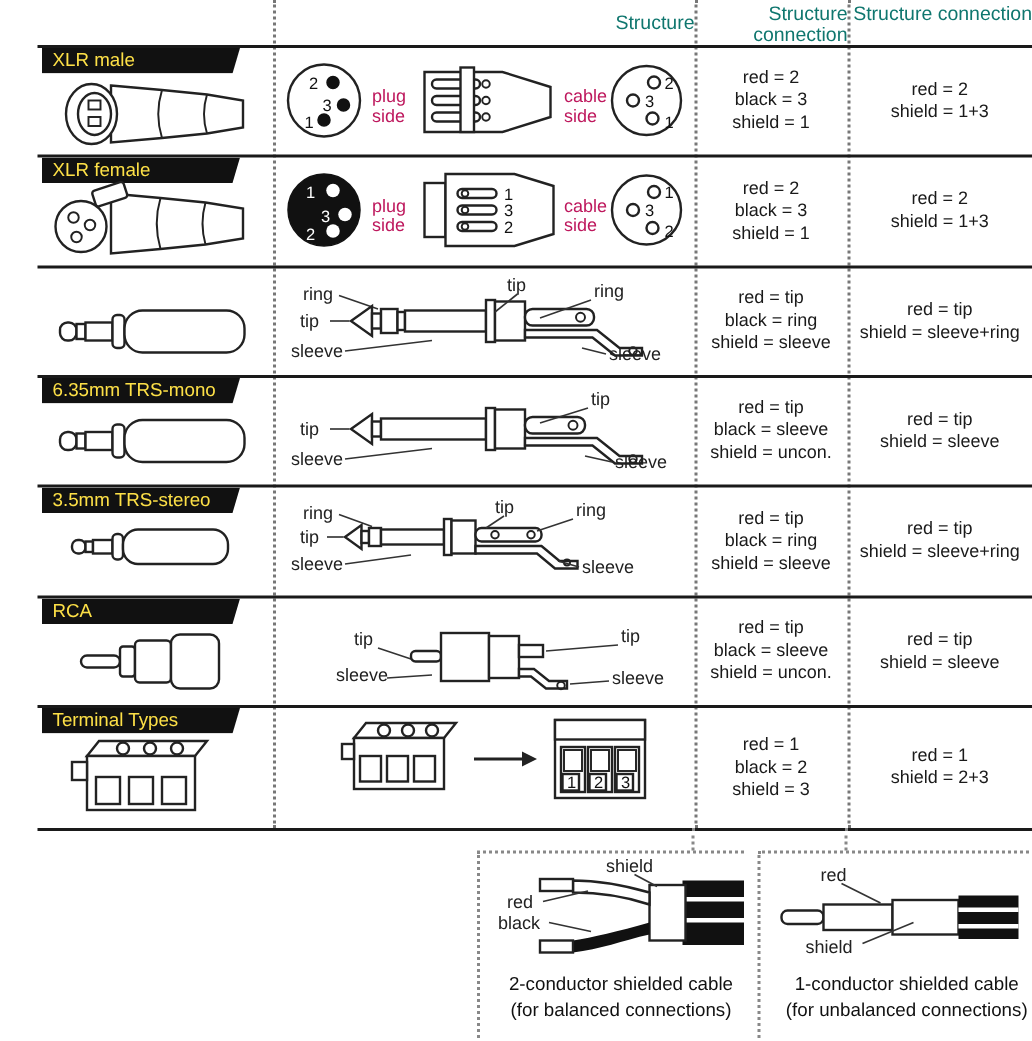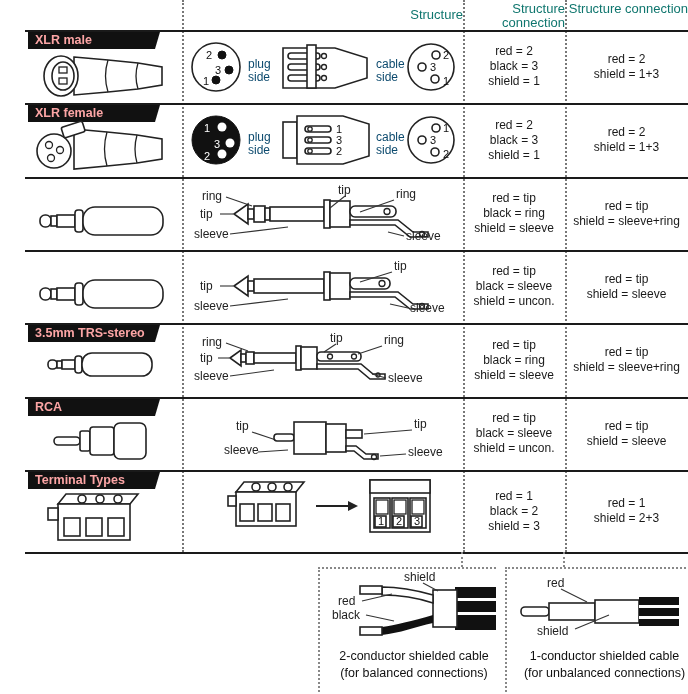--- a/index.html
+++ b/index.html
@@ -1,28 +1,28 @@
 <!DOCTYPE html>
 <html><head>
 <meta charset="utf-8">
 <style>
   html,body{margin:0;padding:0;background:#fff;}
   #screen{position:relative;width:688px;height:694px;background:#fff;overflow:hidden;
           font-family:"Liberation Sans",sans-serif;color:#1a1a1a;}
   .hline{position:absolute;height:2px;background:#1a1a1a;left:25px;width:663px;}
   .vdot{position:absolute;top:0;height:552px;width:0;border-left:2px dotted #777;}
   .hdr{position:absolute;text-align:right;font-size:13px;line-height:14px;color:#0f766e;}
-  .bar{position:absolute;left:28px;width:132px;height:17px;background:#111;color:#fca5a5;
-       font-size:12.5px;font-weight:bold;line-height:17px;padding-left:7px;box-sizing:border-box;
+  .bar{position:absolute;left:28px;width:132px;height:17px;background:#111;color:#fde047;
+       font-size:12.5px;font-weight:normal;line-height:17px;padding-left:7px;box-sizing:border-box;
        clip-path:polygon(0 0,100% 0,calc(100% - 5px) 100%,0 100%);}
   .cell{position:absolute;display:flex;align-items:center;justify-content:center;
         text-align:center;font-size:12px;line-height:15px;white-space:pre-line;color:#1a1a1a;}
   .cb{left:463px;width:102px;}
   .cu{left:565px;width:123px;}
-  .sidelab{position:absolute;font-size:12px;line-height:13px;color:#0c4a6e;}
+  .sidelab{position:absolute;font-size:12px;line-height:13px;color:#be185d;}
   .dashbox{position:absolute;border-left:2px dotted #888;border-top:2px dotted #888;}
   .dashlink{position:absolute;width:0;height:15px;border-left:2px dotted #888;}
   .cap{position:absolute;left:12px;right:0;text-align:center;font-size:12.5px;line-height:15px;color:#111;}
   svg{position:absolute;overflow:visible;}
   .ln{fill:#fff;stroke:#222;stroke-width:1.6;}
   .lnthin{fill:none;stroke:#222;stroke-width:1.3;}
   .fl{fill:#111;stroke:#111;}
   .ld{stroke:#333;stroke-width:1.1;fill:none;}
   text{font-family:"Liberation Sans",sans-serif;}
   .pn{font-size:11px;fill:#111;}
@@ -60,20 +60,21 @@
   <div class="hline" style="top:103px"></div>
   <div class="hline" style="top:177px"></div>
   <div class="hline" style="top:250px"></div>
   <div class="hline" style="top:323px"></div>
   <div class="hline" style="top:397px"></div>
   <div class="hline" style="top:470px"></div>
   <div class="hline" style="top:552px"></div>
 
   <div class="bar" style="top:32px">XLR male</div>
   <div class="bar" style="top:105px">XLR female</div>
+  <div class="bar" style="top:252px">6.35mm TRS-mono</div>
   <div class="bar" style="top:325px">3.5mm TRS-stereo</div>
   <div class="bar" style="top:399px">RCA</div>
   <div class="bar" style="top:472px">Terminal Types</div>
 
   <svg style="left:38px;top:52px" width="130" height="48" viewBox="0 0 130 48">
     <path class="ln" d="M36,5 L70,8 L100,11 L124,15 L124,33 L100,37 L70,40 L36,43 Z"></path>
     <path class="lnthin" d="M70,8 q-5,16 0,32 M100,11 q-4,13 0,26"></path>
     <ellipse class="ln" cx="23" cy="24" rx="17" ry="20"></ellipse>
     <ellipse class="ln" cx="25" cy="24" rx="11" ry="14"></ellipse>
     <rect class="lnthin" x="21" y="15" width="8" height="6"></rect>

